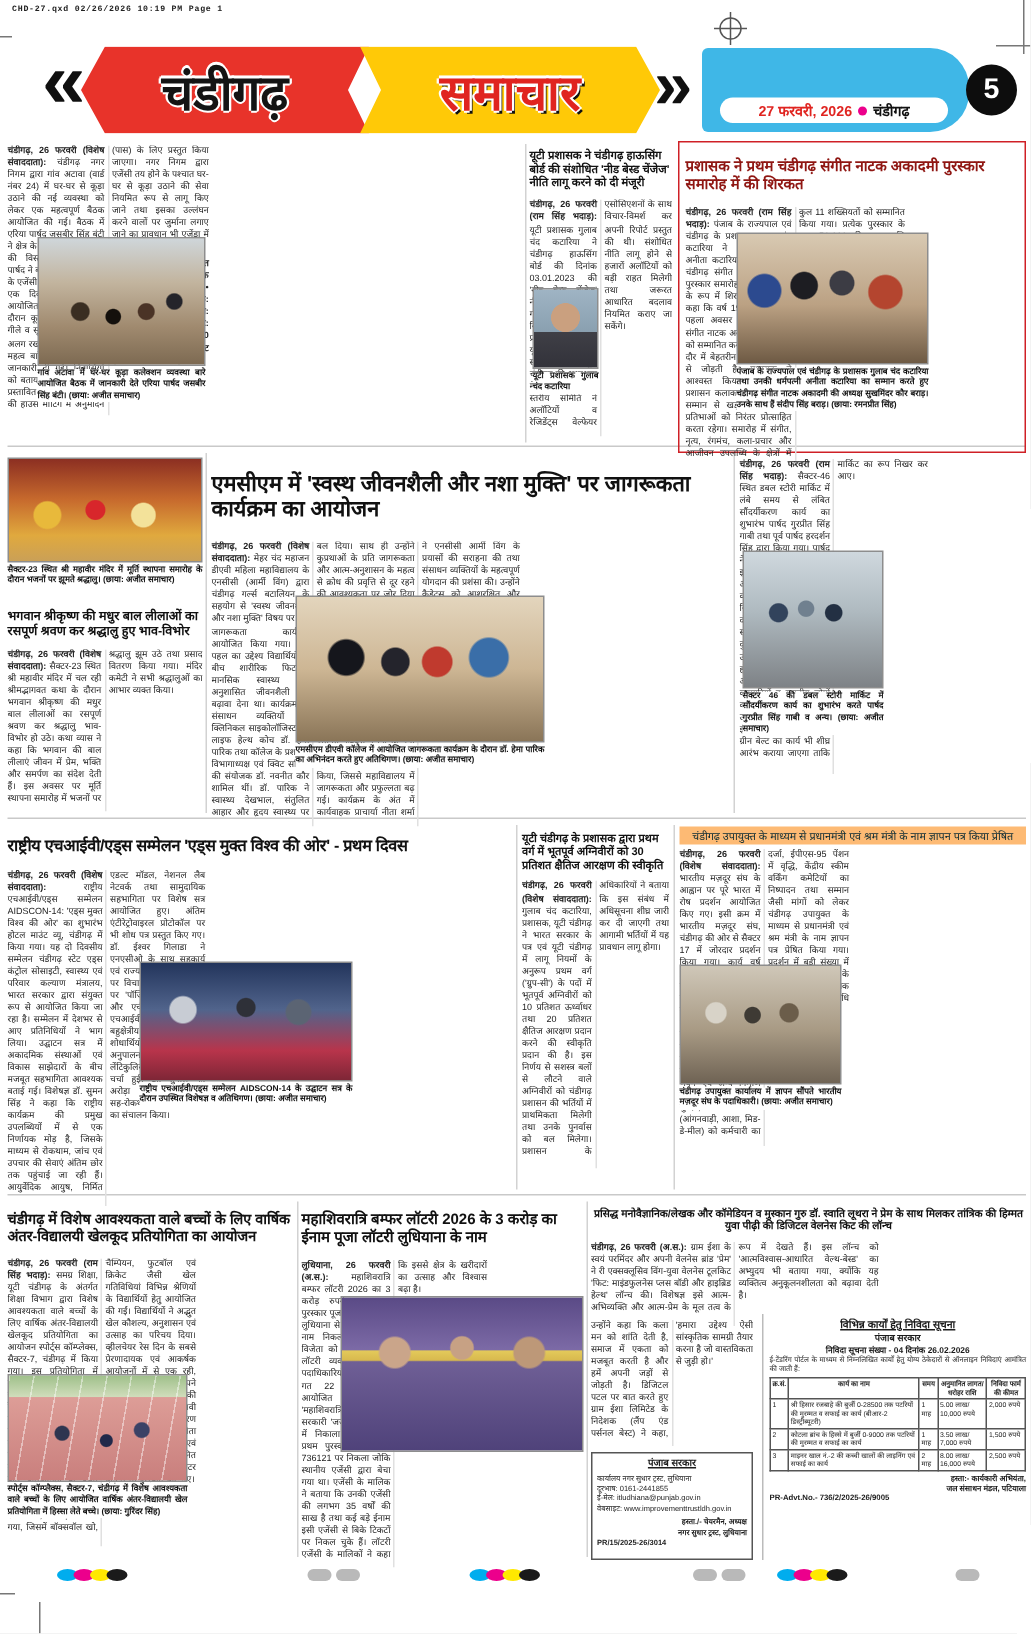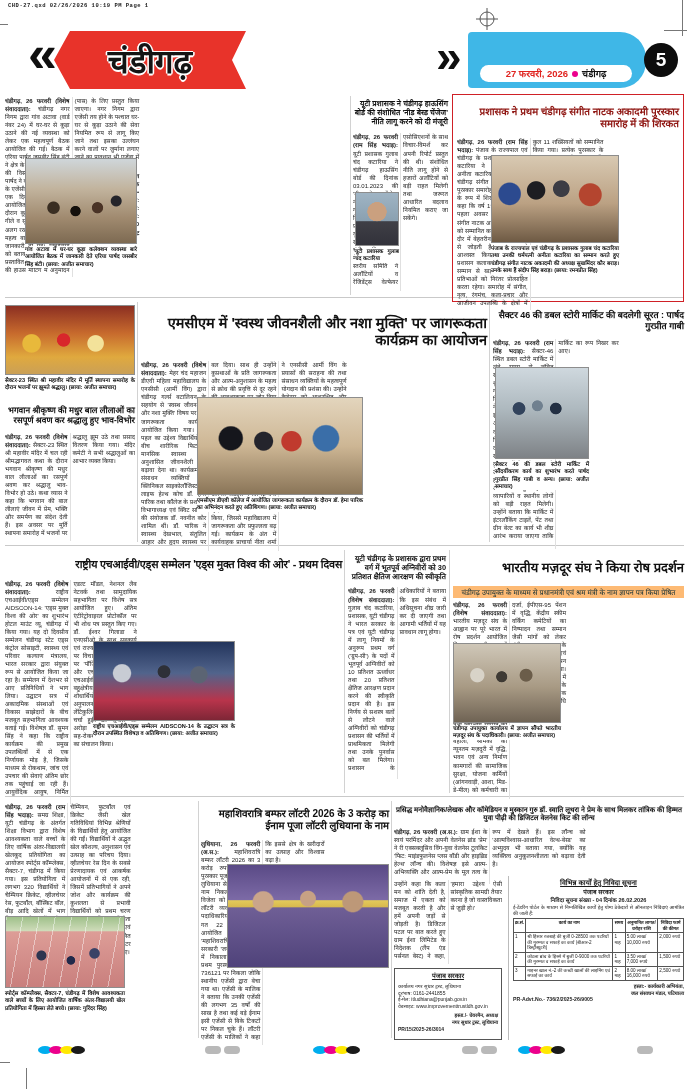--- a/index.html
+++ b/index.html
@@ -37,21 +37,21 @@
   .mh .pill .date{color:#e02420;} .mh .pill .dot{width:6px;height:6px;border-radius:50%;background:#ec008c;display:inline-block;}
   .mh .pill .city{color:#111;}
   .mh .circle{left:616px;top:12px;width:34px;height:34px;background:#0d0d0d;border-radius:50%;
            display:flex;align-items:center;justify-content:center;color:#fff;font-size:19px;font-weight:bold;}
   
   .hrz{height:1px;background:#c9c9c9;}
   .vrt{width:1px;background:#d2d2d2;}
   
   .story{position:absolute;}
   .hl{font-weight:bold;color:#111;line-height:1.18;}
-  .hl.center{text-align:right;}
+  .hl.center{text-align:left;}
   .body{font-size:6px;line-height:1.34;text-align:justify;color:#222;
         column-gap:5px;column-rule:1px solid #e0e0e0;column-fill:auto;overflow:hidden;}
   .dl{font-weight:bold;}
   .rates{font-weight:bold;display:block;margin-top:3px;}
   .photo{position:absolute;border:1px solid #8d8d8d;box-sizing:border-box;}
   .cap{position:absolute;font-size:5.6px;font-weight:bold;line-height:1.3;text-align:justify;background:#fff;color:#111;}
   .subhead{background:#fdba74;color:#0a2a33;font-weight:normal;text-align:center;}
   
   .ph-meeting{background:
     radial-gradient(circle at 25% 58%,#3a2e22 0 6%,transparent 7%),
@@ -139,20 +139,23 @@
   <div class="abs mark" style="left:664px;top:30px;width:23px;height:1px"></div>
   <div class="abs mark" style="left:0;top:24px;width:8px;height:1px"></div>
   <div class="abs mark" style="left:0;top:1062px;width:10px;height:1px"></div>
   <div class="abs mark" style="left:26px;top:1068px;width:1px;height:21px"></div>
 
   <div class="abs mh">
     <div class="abs chevL">«</div>
     <div class="abs red">
       <span class="t">चंडीगढ़</span>
     </div>
+    <div class="abs yellow">
+      <span class="t">समाचार</span>
+    </div>
     <div class="abs chevR">»</div>
     <div class="abs blue">
       <div class="pill">
         <span class="date">27 फरवरी, 2026</span>
         <span class="dot"></span>
         <span class="city">चंडीगढ़</span>
       </div>
     </div>
     <div class="abs circle">
       <span>5</span>
@@ -214,21 +217,20 @@
     <h2 class="hl center" style="font-size:14.5px">एमसीएम में 'स्वस्थ जीवनशैली और नशा मुक्ति' पर जागरूकता कार्यक्रम का आयोजन</h2>
     <div class="body" style="margin-top:3px;height:190px;columns:5 auto">
       <p style="margin:0"><span class="dl">चंडीगढ़, 26 फरवरी (विशेष संवाददाता):</span>
       <span>मेहर चंद महाजन डीएवी महिला महाविद्यालय के एनसीसी (आर्मी विंग) द्वारा चंडीगढ़ गर्ल्स बटालियन के सहयोग से 'स्वस्थ जीवनशैली और नशा मुक्ति' विषय पर एक जागरूकता कार्यक्रम आयोजित किया गया। इस पहल का उद्देश्य विद्यार्थियों के बीच शारीरिक फिटनेस, मानसिक स्वास्थ्य और अनुशासित जीवनशैली को बढ़ावा देना था। कार्यक्रम के संसाधन व्यक्तियों में क्लिनिकल साइकोलॉजिस्ट एवं लाइफ हेल्थ कोच डॉ. हेमा पारिक तथा कॉलेज के प्रशासन विभागाध्यक्ष एवं क्विट समिति की संयोजक डॉ. नवनीत कौर शामिल थीं। डॉ. पारिक ने स्वास्थ्य देखभाल, संतुलित आहार और हृदय स्वास्थ्य पर बल दिया। साथ ही उन्होंने कुप्रथाओं के प्रति जागरूकता और आत्म-अनुशासन के महत्व से क्रोध की प्रवृत्ति से दूर रहने की आवश्यकता पर जोर दिया तथा बताया कि तंबाकू, शराब और नशीले पदार्थों का सेवन धीरे-धीरे शारीरिक स्वास्थ्य, मानसिक संतुलन और नैतिकता का क्षरण करता है। अध्यक्ष जीवनशैली के मनोवैज्ञानिक और सामाजिक कारणों पर प्रकाश डालते हुए कैडेट्स को पोषण में आत्मनिर्भरता हेतु टिकाऊ आदतें अपनाने के लिए प्रेरित किया। इस गतिविधि के अंतर्गत कैडेट्स ने विभिन्न वर्षों की पदचाप को और ऊर्जापूर्ण हिंदी नारों के साथ पौधरोपण किया, जिससे महाविद्यालय में जागरूकता और प्रफुल्लता बढ़ गई। कार्यक्रम के अंत में कार्यवाहक प्राचार्या नीता शर्मा ने एनसीसी आर्मी विंग के प्रयासों की सराहना की तथा संसाधन व्यक्तियों के महत्वपूर्ण योगदान की प्रशंसा की। उन्होंने कैडेट्स को आशुरक्षित और नशामुक्त जीवन के संदेश को आत्मसात करने तथा समाज में स्वास्थ्य जागरूकता के दूत बनने के लिए प्रेरित किया।</span></p>
     </div>
     <div class="photo ph-mcm" style="left:56px;top:94px;width:166px;height:98px"></div>
     <div class="cap" style="left:56px;top:194px;width:166px">एमसीएम डीएवी कॉलेज में आयोजित जागरूकता कार्यक्रम के दौरान डॉ. हेमा पारिक का अभिनंदन करते हुए अतिथिगण। (छाया: अजीत समाचार)</div>
   </article>
 
   <article class="story" style="left:493px;top:303px;width:191px;height:239px">
-    <h2 class="hl center" style="font-size:9px">सैक्टर 46 की डबल स्टोरी मार्किट की बदलेगी सूरत : पार्षद गुरप्रीत गाबी</h2>
     <div class="body" style="margin-top:3px;height:210px;columns:3 auto">
       <p style="margin:0"><span class="dl">चंडीगढ़, 26 फरवरी (राम सिंह भदाड़):</span>
       <span>सैक्टर-46 स्थित डबल स्टोरी मार्किट में लंबे समय से लंबित सौंदर्यीकरण कार्य का शुभारंभ पार्षद गुरप्रीत सिंह गाबी तथा पूर्व पार्षद हरदर्शन सिंह द्वारा किया गया। पार्षद ने यह भी जानकारी दी कि इससे पहले मार्किट के आसपास पत्थर लाइटों की व्यवस्था करवाई जा चुकी है, जिससे सुरक्षा और सुविधा दोनों में सुधार हुआ है। इसके साथ ही मार्किट के दुकानदारों ने लंबे समय से उठाई जा रही मांगों के पूरा होने पर खुशी व्यक्त की। अब कार्य शुरू होने से व्यापारियों व स्थानीय लोगों को बड़ी राहत मिलेगी। उन्होंने बताया कि मार्किट में इंटरलॉकिंग टाइलें, पेंट तथा ग्रीन बेल्ट का कार्य भी शीघ्र आरंभ कराया जाएगा ताकि मार्किट का रूप निखर कर आए।</span></p>
     </div>
     <div class="photo ph-market" style="left:2px;top:64px;width:94px;height:92px"></div>
     <div class="cap" style="left:2px;top:158px;width:94px">सैक्टर 46 की डबल स्टोरी मार्किट में सौंदर्यीकरण कार्य का शुभारंभ करते पार्षद गुरप्रीत सिंह गाबी व अन्य। (छाया: अजीत समाचार)</div>
   </article>
 
   <article class="story" style="left:5px;top:549px;width:337px;height:245px">
     <h2 class="hl center" style="font-size:10.8px;white-space:nowrap;letter-spacing:-0.2px">राष्ट्रीय एचआईवी/एड्स सम्मेलन 'एड्स मुक्त विश्व की ओर' - प्रथम दिवस</h2>
@@ -242,31 +244,31 @@
 
   <article class="story" style="left:348px;top:549px;width:98px;height:245px">
     <h2 class="hl center" style="font-size:7.4px">यूटी चंडीगढ़ के प्रशासक द्वारा प्रथम वर्ग में भूतपूर्व अग्निवीरों को 30 प्रतिशत क्षैतिज आरक्षण की स्वीकृति</h2>
     <div class="body" style="margin-top:3px;height:192px;columns:2 auto">
       <p style="margin:0"><span class="dl">चंडीगढ़, 26 फरवरी (विशेष संवाददाता):</span>
       <span>गुलाब चंद कटारिया, प्रशासक, यूटी चंडीगढ़ ने भारत सरकार के पत्र एवं यूटी चंडीगढ़ में लागू नियमों के अनुरूप प्रथम वर्ग ('ग्रुप-सी') के पदों में भूतपूर्व अग्निवीरों को 10 प्रतिशत ऊर्ध्वाधर तथा 20 प्रतिशत क्षैतिज आरक्षण प्रदान करने की स्वीकृति प्रदान की है। इस निर्णय से सशस्त्र बलों से लौटने वाले अग्निवीरों को चंडीगढ़ प्रशासन की भर्तियों में प्राथमिकता मिलेगी तथा उनके पुनर्वास को बल मिलेगा। प्रशासन के अधिकारियों ने बताया कि इस संबंध में अधिसूचना शीघ्र जारी कर दी जाएगी तथा आगामी भर्तियों में यह प्रावधान लागू होगा।</span></p>
     </div>
   </article>
 
   <article class="story" style="left:453px;top:549px;width:231px;height:245px">
-    <h2 class="hl center" style="font-size:13px">भारतीय मज़दूर संघ ने किया रोष प्रदर्शन</h2>
     <div class="subhead" style="font-size:7.2px;margin-top:2px;padding:1px 2px">चंडीगढ़ उपायुक्त के माध्यम से प्रधानमंत्री एवं श्रम मंत्री के नाम ज्ञापन पत्र किया प्रेषित</div>
     <div class="body" style="margin-top:3px;height:198px;columns:4 auto">
       <p style="margin:0"><span class="dl">चंडीगढ़, 26 फरवरी (विशेष संवाददाता):</span>
       <span>भारतीय मज़दूर संघ के आह्वान पर पूरे भारत में रोष प्रदर्शन आयोजित किए गए। इसी क्रम में भारतीय मज़दूर संघ, चंडीगढ़ की ओर से सैक्टर 17 में जोरदार प्रदर्शन किया गया। कार्य वर्ष 2020 में श्रमिकों से संबंधित उठे मुद्दों का शीघ्र समाधान, विस्थापित तंत्र को सुदृढ़ करते हुए, भारतीय श्रम सम्मेलन तथा त्रिपक्षीय समिति की बैठकों की नियमित बहाली, श्रमिकों की न्यूनतम मज़दूरी में वृद्धि, भवन एवं अन्य निर्माण कामगारों की सामाजिक सुरक्षा, योजना कर्मियों (आंगनवाड़ी, आशा, मिड-डे-मील) को कर्मचारी का दर्जा, ईपीएस-95 पेंशन में वृद्धि, केंद्रीय स्कीम वर्किंग कमेटियों का निष्पादन तथा सम्मान जैसी मांगों को लेकर चंडीगढ़ उपायुक्त के माध्यम से प्रधानमंत्री एवं श्रम मंत्री के नाम ज्ञापन पत्र प्रेषित किया गया। प्रदर्शन में बड़ी संख्या में विभिन्न विभागों के कर्मचारी एवं श्रमिक संगठनों के प्रतिनिधि शामिल हुए।</span></p>
     </div>
     <div class="photo ph-bms" style="left:0;top:94px;width:108px;height:80px"></div>
     <div class="cap" style="left:0;top:176px;width:108px">चंडीगढ़ उपायुक्त कार्यालय में ज्ञापन सौंपते भारतीय मज़दूर संघ के पदाधिकारी। (छाया: अजीत समाचार)</div>
   </article>
 
   <article class="story" style="left:5px;top:800px;width:191px;height:240px">
+    <h2 class="hl center" style="font-size:9.6px">चंडीगढ़ में विशेष आवश्यकता वाले बच्चों के लिए वार्षिक अंतर-विद्यालयी खेलकूद प्रतियोगिता का आयोजन</h2>
     <div class="body" style="margin-top:3px;height:192px;columns:3 auto">
       <p style="margin:0"><span class="dl">चंडीगढ़, 26 फरवरी (राम सिंह भदाड़):</span>
       <span>समग्र शिक्षा, यूटी चंडीगढ़ के अंतर्गत शिक्षा विभाग द्वारा विशेष आवश्यकता वाले बच्चों के लिए वार्षिक अंतर-विद्यालयी खेलकूद प्रतियोगिता का आयोजन स्पोर्ट्स कॉम्प्लेक्स, सैक्टर-7, चंडीगढ़ में किया गया। इस प्रतियोगिता में लगभग 320 विद्यार्थियों ने चैम्पियन क्रिकेट, व्हीलचेयर रेस, फुटबॉल, बॉस्किट बॉल, बीड़ आदि खेलों में भाग लिया। कार्यक्रम में चंडीगढ़ के सरकारी विद्यालयों के विद्यार्थियों ने विभिन्न स्पर्धाओं में उत्साहपूर्वक भागीदारी की। प्रतियोगिता के प्रथम चरण का आयोजन जीएमएसएसएस, सैक्टर-33, चंडीगढ़ में किया गया, जिसमें बॉक्सवॉल खो, चैम्पियन, फुटबॉल एवं क्रिकेट जैसी खेल गतिविधियां विभिन्न श्रेणियों के विद्यार्थियों हेतु आयोजित की गईं। विद्यार्थियों ने अद्भुत खेल कौशल्य, अनुशासन एवं उत्साह का परिचय दिया। व्हीलचेयर रेस दिन के सबसे प्रेरणादायक एवं आकर्षक आयोजनों में से एक रही, जिसमें प्रतिभागियों ने अपने जोश और कार्यक्रम की कुशलता से प्रभावी विद्यार्थियों को प्रथम चरण पार कर लिया। विजेता विद्यार्थियों को पदक एवं प्रमाण-पत्र देकर सम्मानित किया गया तथा 100 मीटर दौड़ में भी पुरस्कार बांटे गए।</span></p>
     </div>
     <div class="photo ph-sports" style="left:0;top:116px;width:120px;height:72px"></div>
     <div class="cap" style="left:0;top:190px;width:120px">स्पोर्ट्स कॉम्प्लैक्स, सैक्टर-7, चंडीगढ़ में विशेष आवश्यकता वाले बच्चों के लिए आयोजित वार्षिक अंतर-विद्यालयी खेल प्रतियोगिता में हिस्सा लेते बच्चे। (छाया: गुरिंदर सिंह)</div>
   </article>
 
   <article class="story" style="left:201px;top:800px;width:188px;height:240px">
     <h2 class="hl center" style="font-size:10px">महाशिवरात्रि बम्फर लॉटरी 2026 के 3 करोड़ का ईनाम पूजा लॉटरी लुधियाना के नाम</h2>

